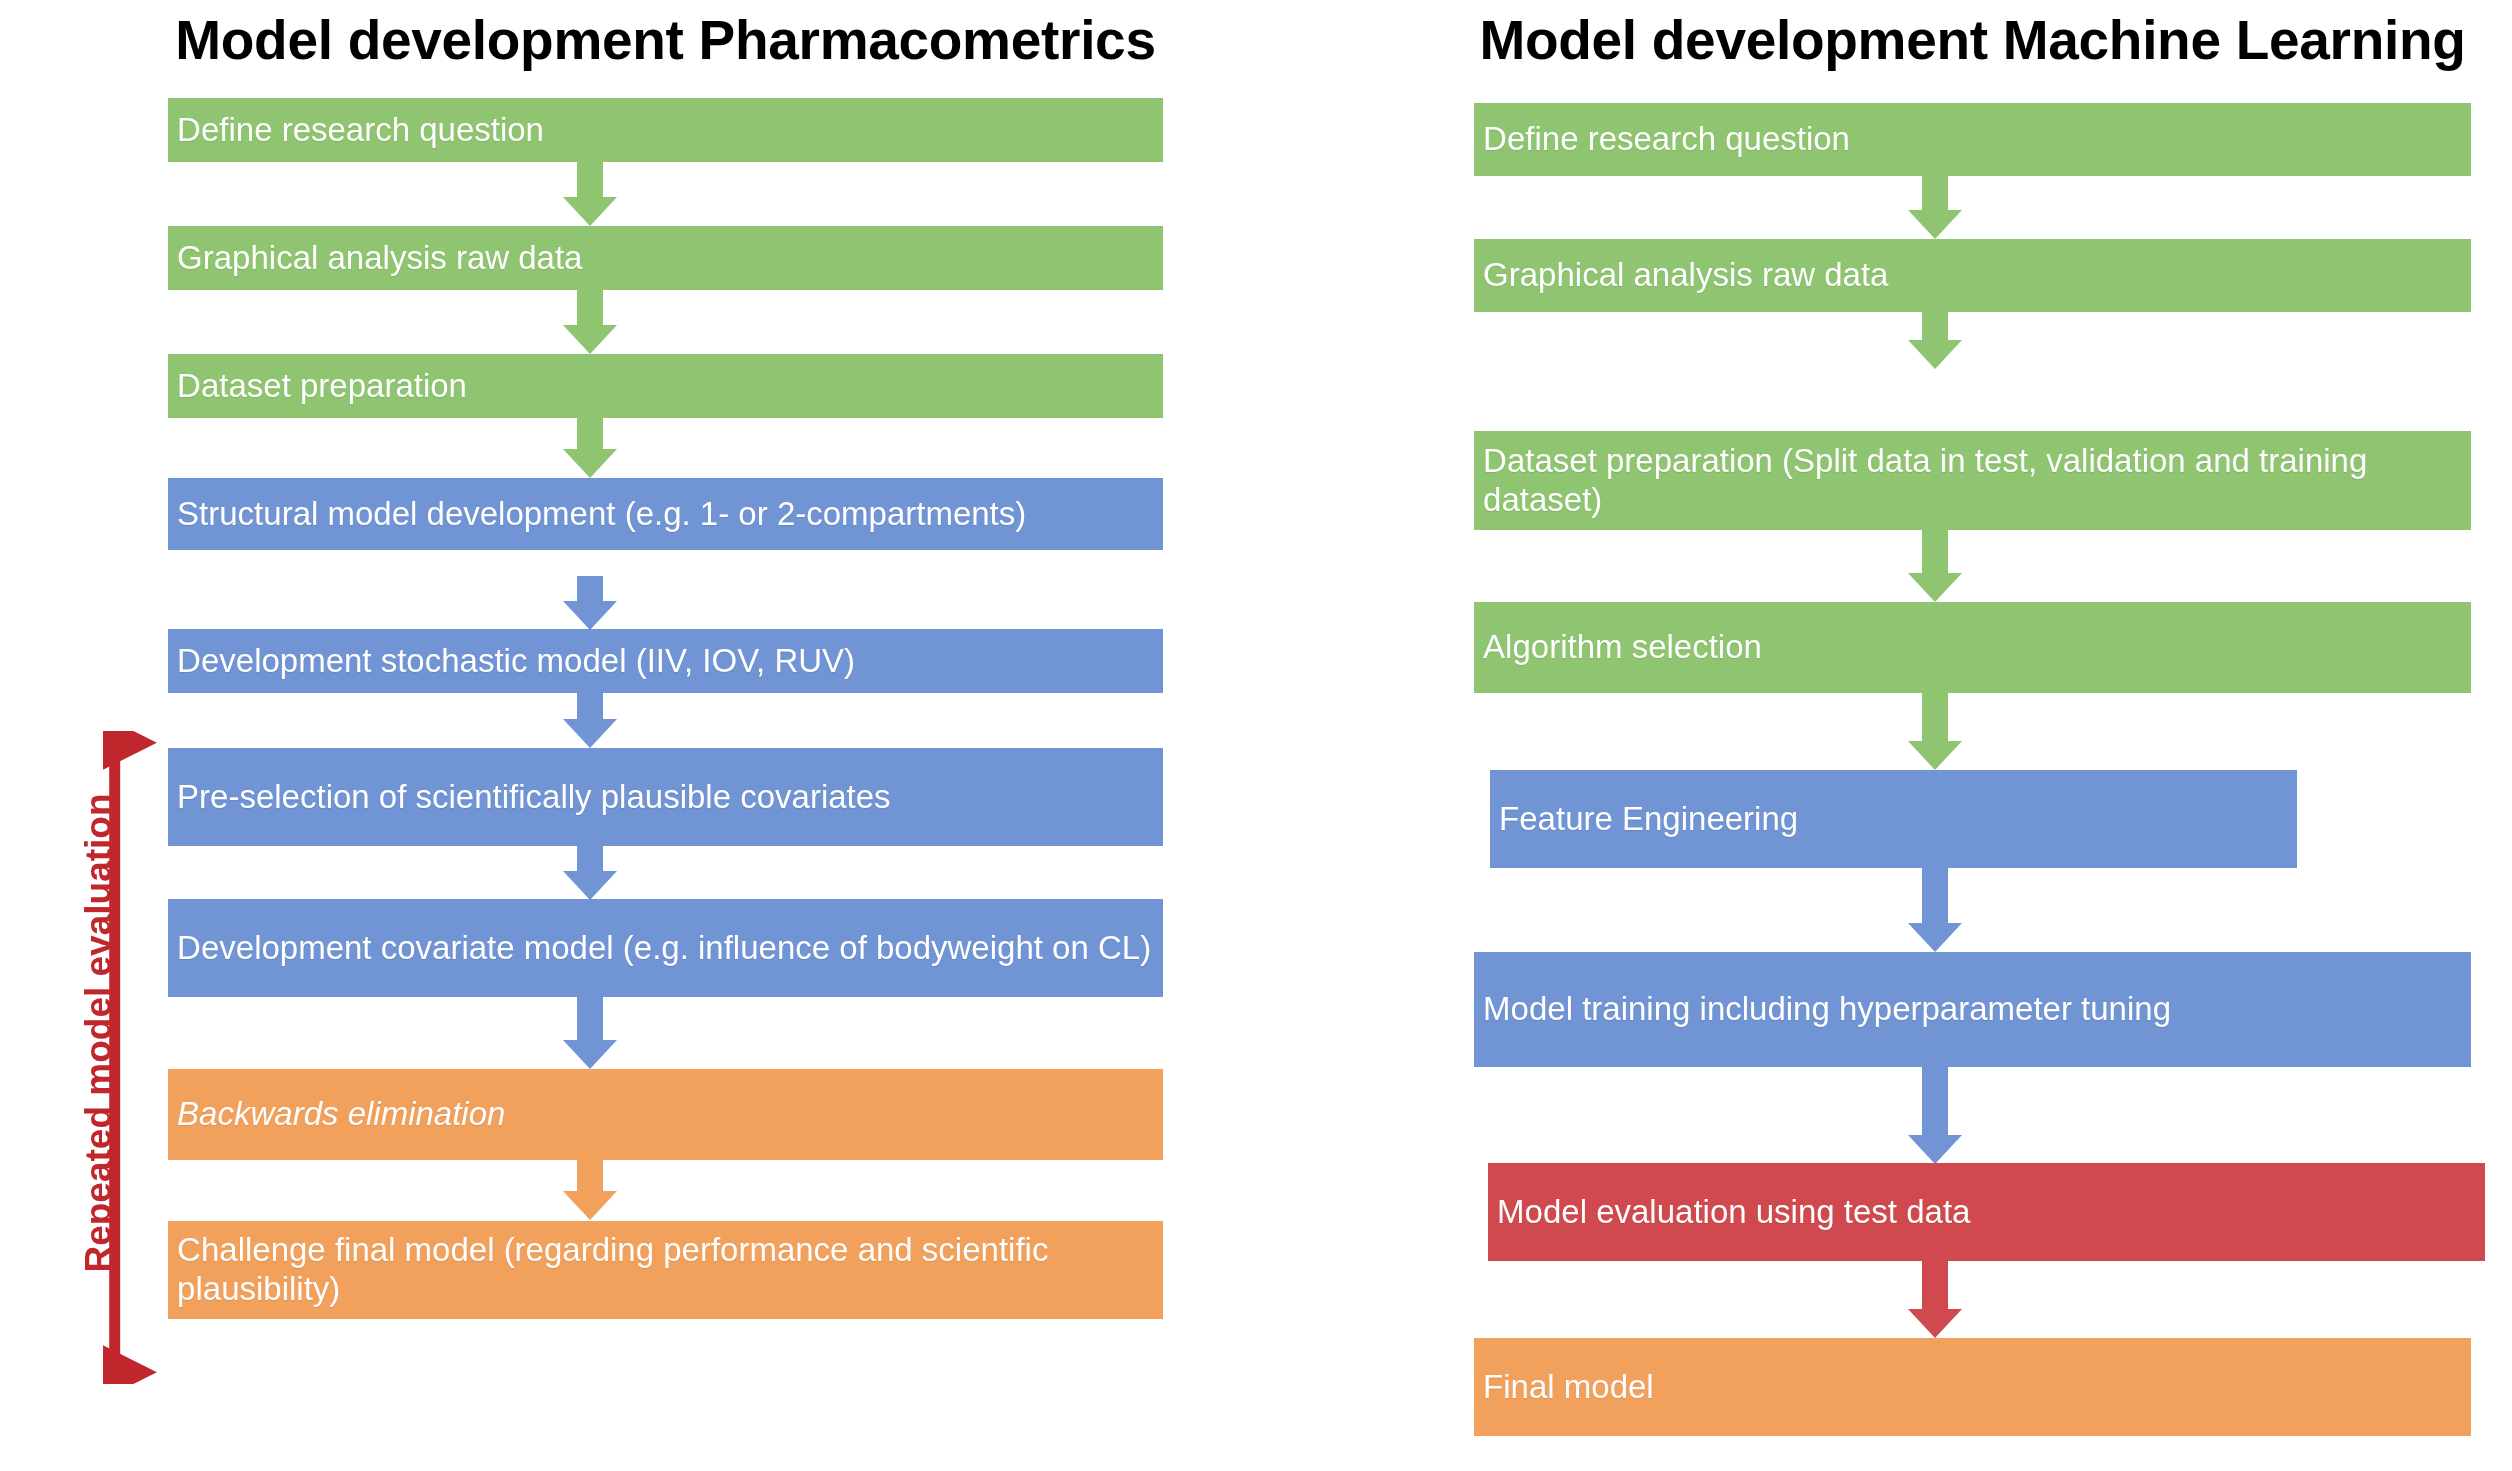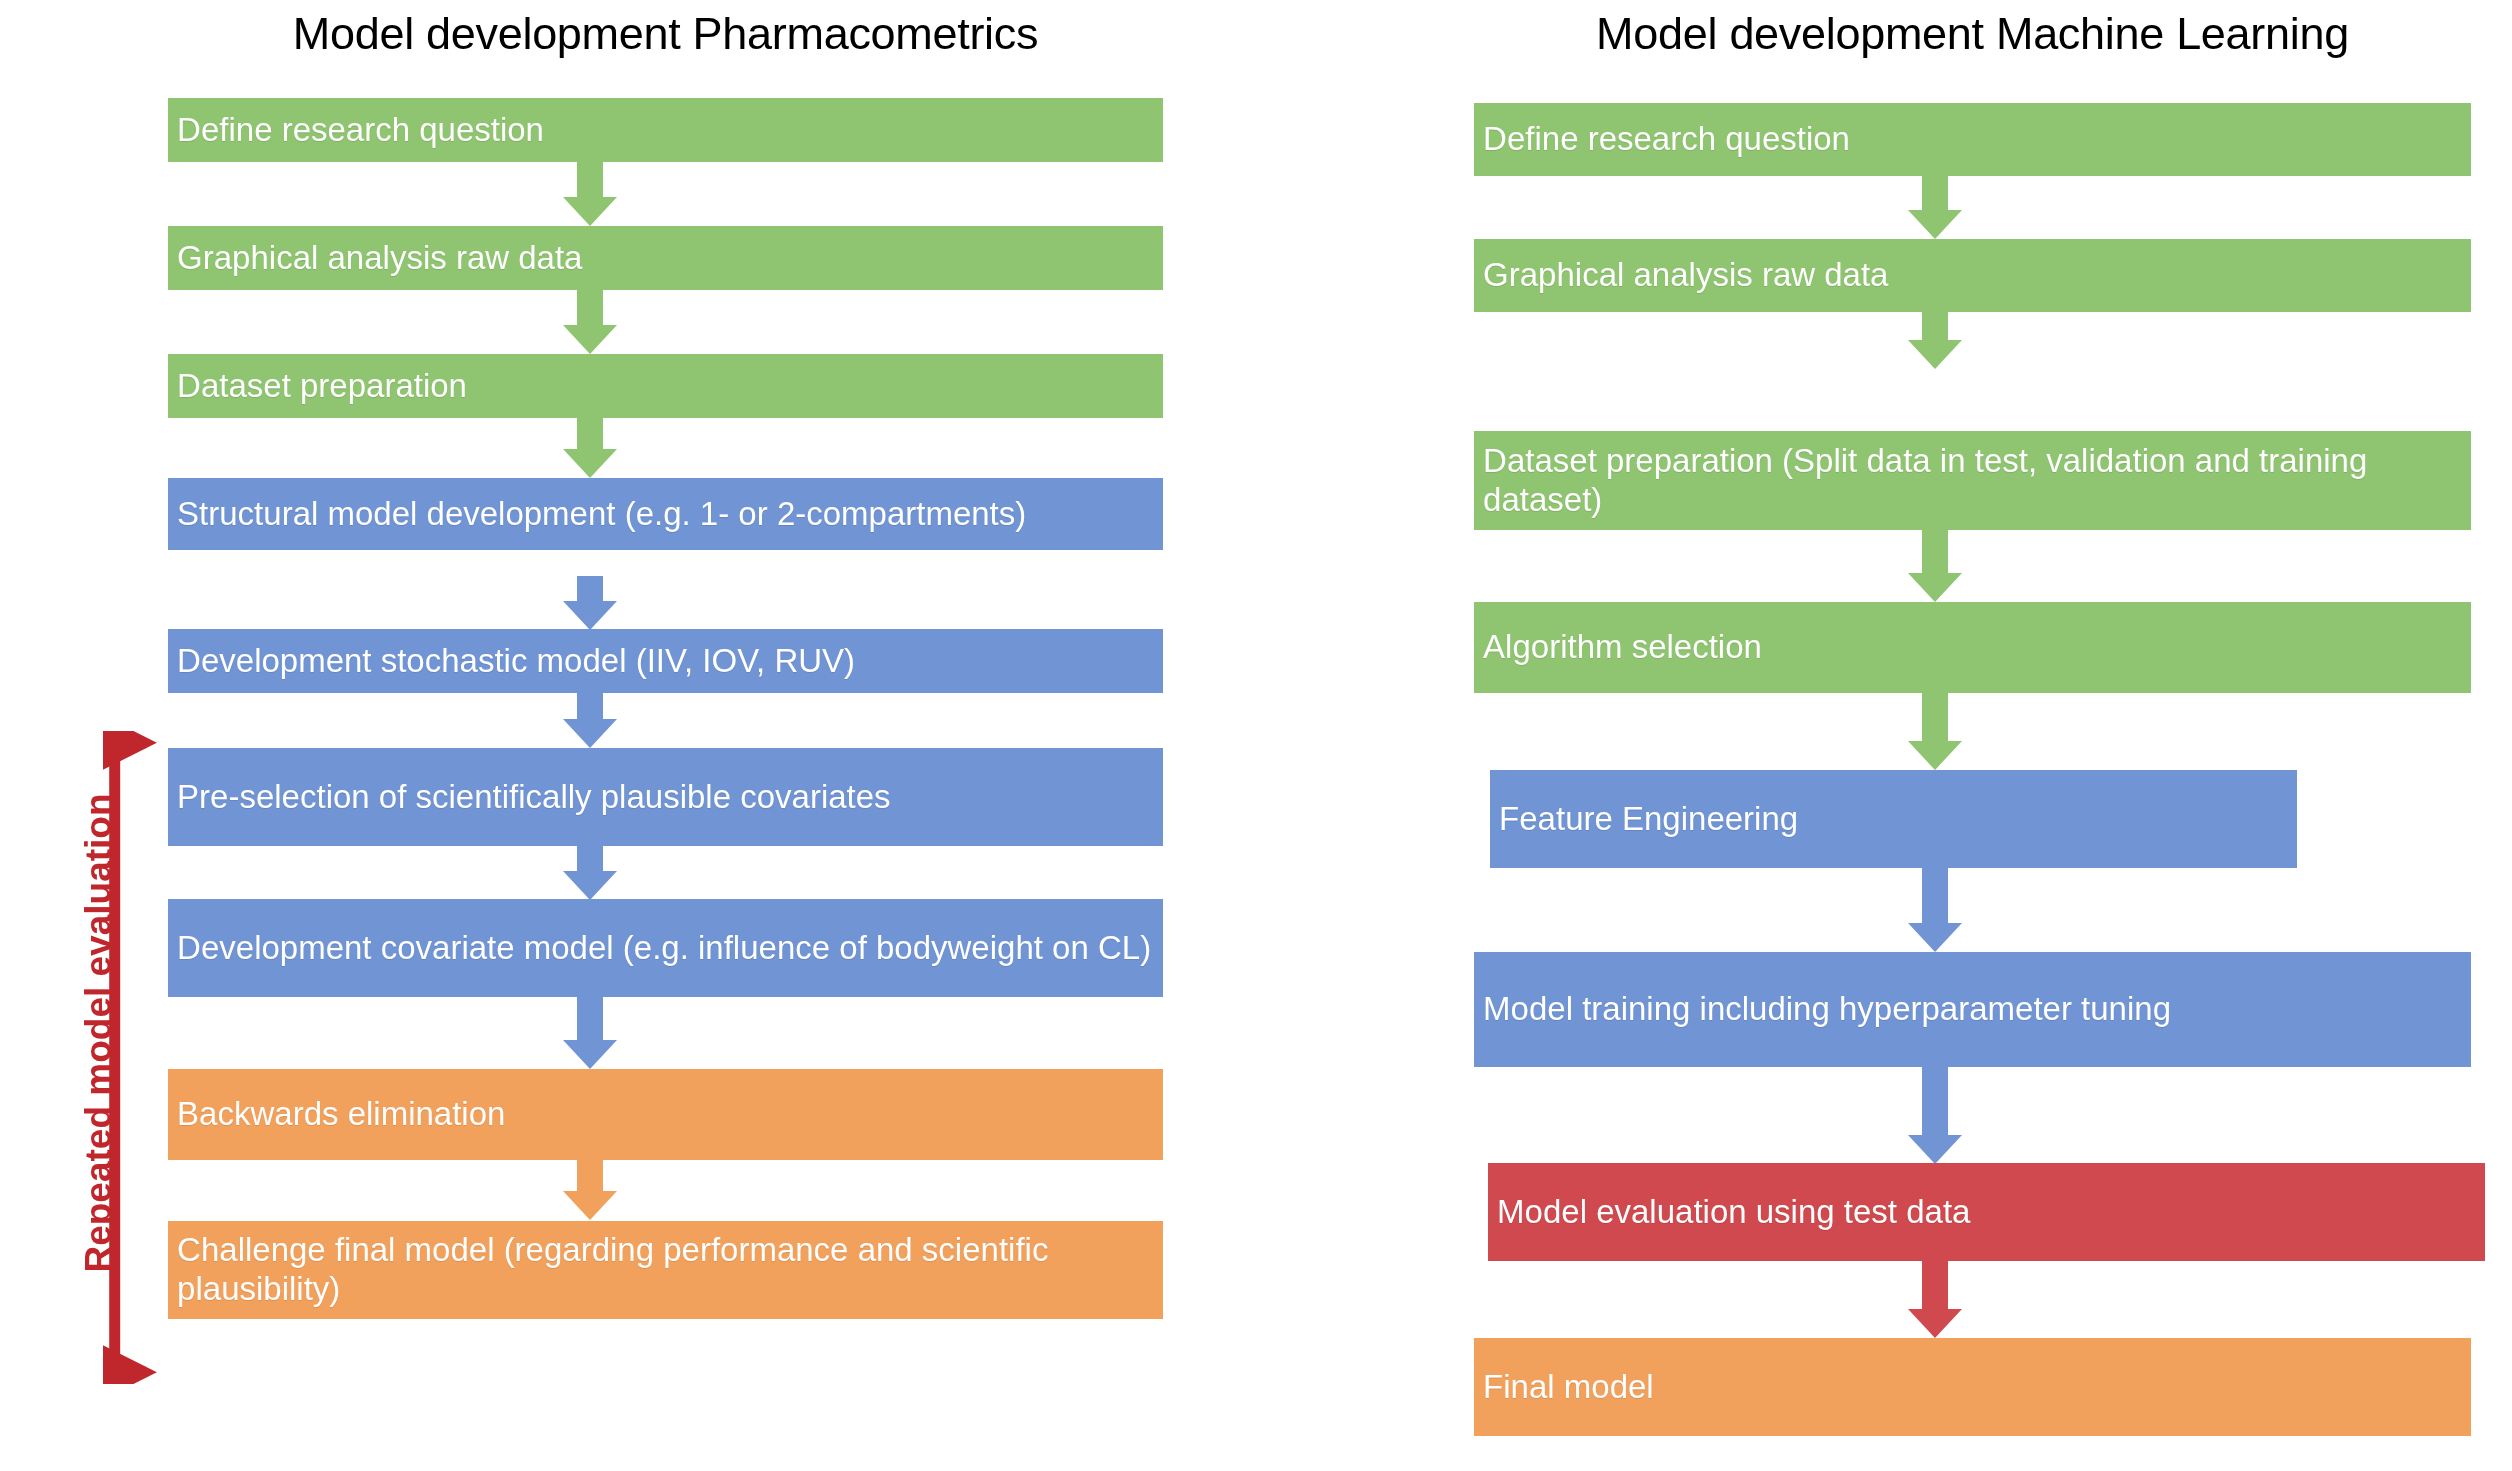--- a/index.html
+++ b/index.html
@@ -30,22 +30,22 @@
   }
   #col-pmx  { left: 168px;  width: 995px; }
   #col-ml   { left: 1474px; width: 997px; }
 
   .col-title {
     position: absolute;
     top: 7.8px;
     left: 0;
     width: 100%;
     text-align: center;
-    font-size: 45px;
-    font-weight: normal;
+    font-size: 55px;
+    font-weight: bold;
     color: #000000;
     letter-spacing: -0.3px;
     white-space: nowrap;
   }
 
   
   .step {
     position: absolute;
     box-sizing: border-box;
     display: flex;
@@ -180,21 +180,21 @@
     </div>
 
     <div class="step c-blue" style="left:0; top:899px; width:995px; height:98px;">
       <span class="txt">Development covariate model (e.g. influence of bodyweight on CL)</span>
     </div>
     <div class="arrow a-blue" style="left:392px; top:997px; width:59px; height:72px;">
       <span class="shaft" style="height:43px;"></span>
       <span class="head"></span>
     </div>
 
-    <div class="step c-orange" style="left:0; top:1069px; width:995px; height:91px;">
+    <div class="step c-orange" style="left:0; top:1069px; width:995px; height:91px;font-style:italic;">
       <span class="txt">Backwards elimination</span>
     </div>
     <div class="arrow a-orange" style="left:392px; top:1160px; width:59px; height:60px;">
       <span class="shaft" style="height:31px;"></span>
       <span class="head"></span>
     </div>
 
     <div class="step c-orange" style="left:0; top:1221px; width:995px; height:98px;">
       <span class="txt">Challenge final model (regarding performance and scientific plausibility)</span>
     </div>

